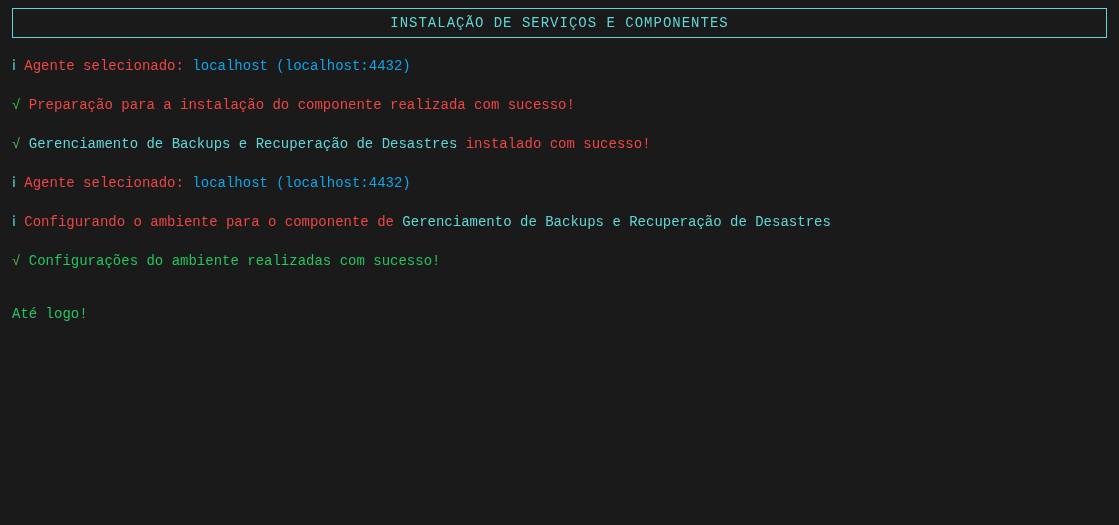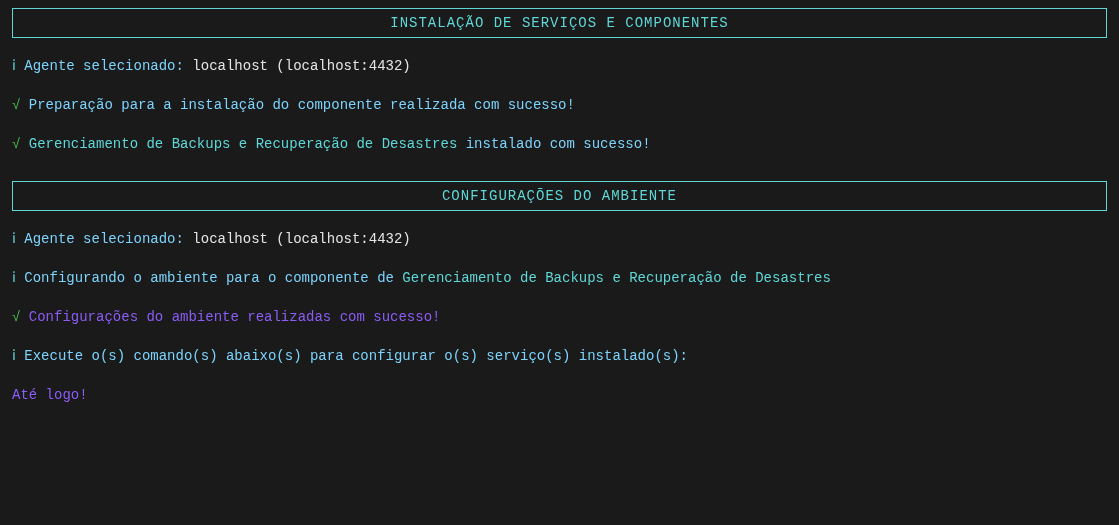--- a/index.html
+++ b/index.html
@@ -36,27 +36,27 @@
     .spacer {
       height: 14px;
     }
     .check {
       color: #4ec04e;
     }
     .cyan {
       color: #5fd7d7;
     }
     .gray {
-      color: #e5e5e5;
+      color: #0ea5e9;
     }
     .white {
-      color: #7dd3fc;
+      color: #ef4444;
     }
     .green-text {
-      color: #8b5cf6;
+      color: #22c55e;
     }
     .indent {
       padding-left: 32px;
     }
     .prompt {
       color: #808080;
     }
   </style>
 </head>
 <body>
@@ -73,37 +73,33 @@
 
 
   <div class="line"><span class="check">√</span> <span class="white">Preparação para a instalação do componente realizada com sucesso!</span></div>
 
   <div class="spacer"></div>
 
   <div class="line"><span class="check">√</span> <span class="cyan">Gerenciamento de Backups e Recuperação de Desastres</span><span class="white"> instalado com sucesso!</span></div>
 
   <div class="spacer"></div>
 
-  <div class="section-header">
-    <span>CONFIGURAÇÕES DO AMBIENTE</span>
-  </div>
 
   <div class="line"><span class="cyan">ⅰ</span> <span class="white">Agente selecionado: </span><span class="gray">localhost (localhost:4432)</span></div>
 
   <div class="spacer"></div>
 
   <div class="line"><span class="cyan">ⅰ</span> <span class="white">Configurando o ambiente para o componente de </span><span class="cyan">Gerenciamento de Backups e Recuperação de Desastres</span></div>
 
 
   <div class="spacer"></div>
 
   <div class="line"><span class="check">√</span> <span class="green-text">Configurações do ambiente realizadas com sucesso!</span></div>
 
   <div class="spacer"></div>
 
-  <div class="line"><span class="cyan">ⅰ</span> <span class="white">Execute o(s) comando(s) abaixo(s) para configurar o(s) serviço(s) instalado(s):</span></div>
 
 
   <div class="spacer"></div>
 
   <div class="line"><span class="green-text">Até logo!</span></div>
 
 </div>
 
 </body></html>

